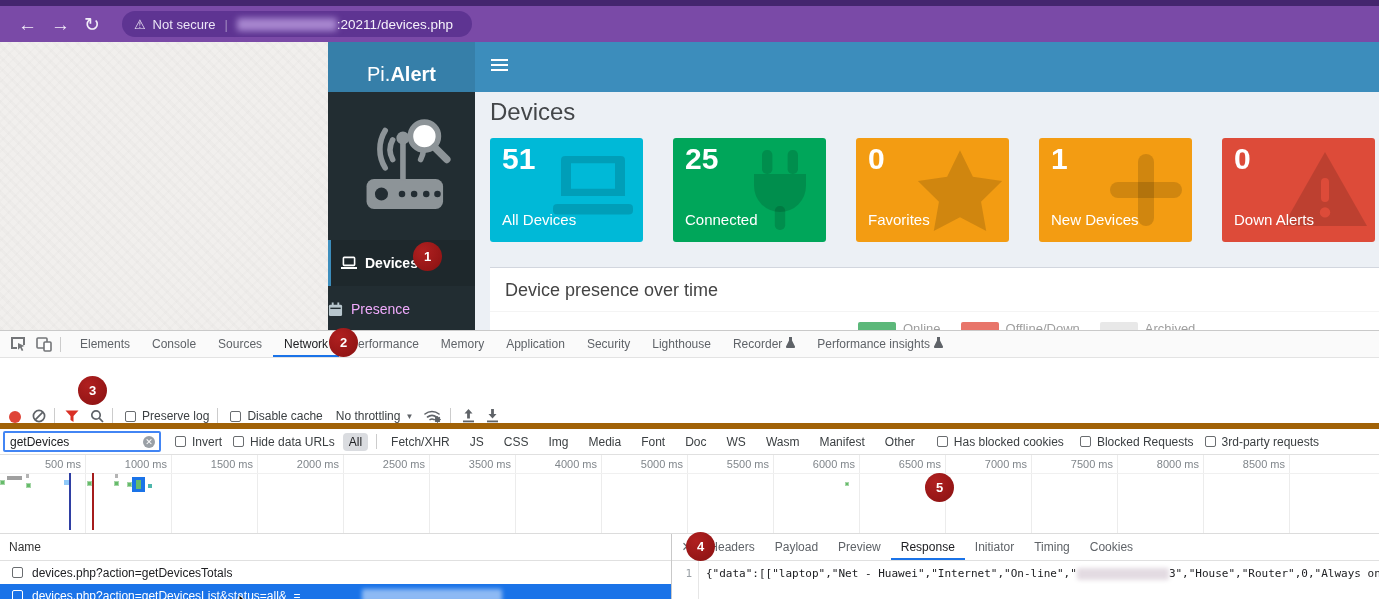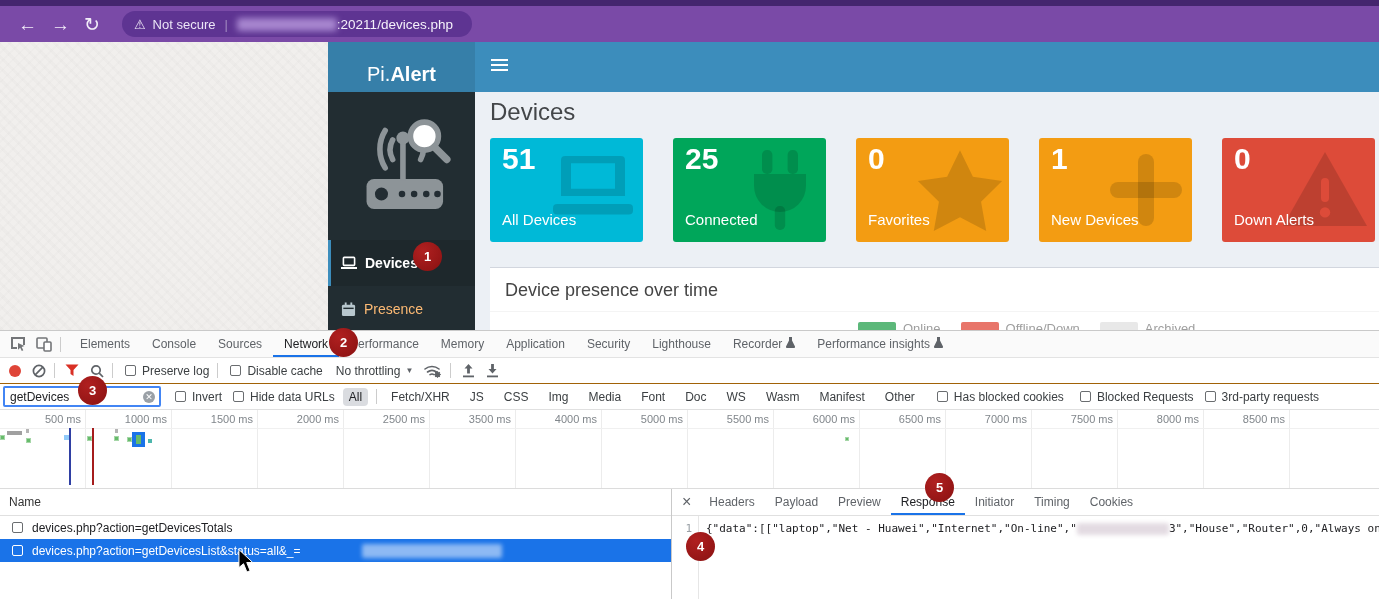--- a/index.html
+++ b/index.html
@@ -33,22 +33,22 @@
   .app-header { position:absolute; left:0; top:0; right:0; height:50px; display:flex; }
   .logo-box { width:147px; height:64px; background:#367fa9; color:#fff; font-size:20px;
     display:flex; align-items:center; justify-content:center; }
   .logo-box b { font-weight:bold; }
   .navbar { flex:1; background:#3c8dbc; position:relative; }
   .hamburger { position:absolute; left:16px; top:17px; width:17px; cursor:pointer; }
   .hamburger div { height:2px; background:#fff; margin-bottom:3px; }
 
   .sidebar { position:absolute; left:0; top:50px; width:147px; bottom:0; background:#222d32; }
   .side-logo { height:148px; display:flex; align-items:center; justify-content:center; }
-  .side-item { height:46px; display:flex; align-items:center; padding-left:13px;
-    color:#fdba74; font-size:14px; cursor:pointer; }
+  .side-item { height:46px; display:flex; align-items:center; 
+    color:#f0abfc; font-size:14px; cursor:pointer; }
   .side-item.active { background:#1e282c; color:#fff; border-left:3px solid #3c8dbc; padding-left:10px; font-weight:bold; }
   .side-item svg { margin-right:8px; flex:none; }
 
   .main { position:absolute; left:147px; top:50px; right:0; bottom:0; background:#ecf0f5; padding:4px 0 0 15px; overflow:hidden; }
   .page-title { font-size:24px; color:#434649; margin:2px 0 12px 0; font-weight:normal; }
   .cards { display:flex; gap:30px; }
   .card { width:153px; height:104px; border-radius:3px; position:relative; color:#fff; flex:none; overflow:hidden; }
   .card .num { position:absolute; left:12px; top:4px; font-size:30px; font-weight:bold; }
   .card .lbl { position:absolute; left:12px; bottom:14px; font-size:15px; }
   .card .big-ico { position:absolute; right:6px; top:12px; opacity:1; }
@@ -66,21 +66,21 @@
   .devtools { position:absolute; left:0; top:330px; width:1379px; height:269px; background:#fff;
     border-top:1px solid #c9c9c9; font-size:12px; color:#3c4043; }
   .dt-tabbar { height:27px; background:#fafafa; border-bottom:1px solid #e3e3e3;
     display:flex; align-items:center; }
   .dt-tbico { margin-left:10px; display:flex; align-items:center; cursor:pointer; }
   .vsep { width:1px; height:15px; background:#ccc; margin:0 8px; flex:none; }
   .dt-tab { padding:0 11px; height:26px; line-height:26px; color:#5f6368; cursor:pointer; white-space:nowrap; }
   .dt-tab.active { color:#202124; border-bottom:2.5px solid #1a73e8; }
   .dt-tab .exp { display:inline-block; margin-left:4px; }
 
-  .dt-toolbar { height:26px; border-bottom:1px solid #a16207; display:flex; align-items:center; }
+  .dt-toolbar { height:26px; border-bottom:6px solid #a16207; display:flex; align-items:flex-end;margin-top:45px; }
   .rec-dot { width:12px; height:12px; border-radius:50%; background:#df4538; margin-left:9px; cursor:pointer; flex:none; }
   .tool-ico { margin-left:11px; display:flex; align-items:center; cursor:pointer; flex:none; }
   .cb { width:11px; height:11px; border:1px solid #6a6d70; border-radius:2px; background:#fff; flex:none; display:inline-block; }
   .cb-group { display:flex; align-items:center; gap:6px; margin-left:11px; cursor:pointer; white-space:nowrap; }
   .throttle { margin-left:13px; display:flex; align-items:center; gap:5px; cursor:pointer; white-space:nowrap; }
   .caret { font-size:8px; color:#5f6368; }
 
   .dt-filterrow { height:26px; border-bottom:1px solid #e0e0e0; display:flex; align-items:center; }
   .filter-input { margin-left:3px; width:158px; height:21px; border:2px solid #4285f4; border-radius:2px;
     display:flex; align-items:center; padding:0 4px 0 5px; background:#fff; }

